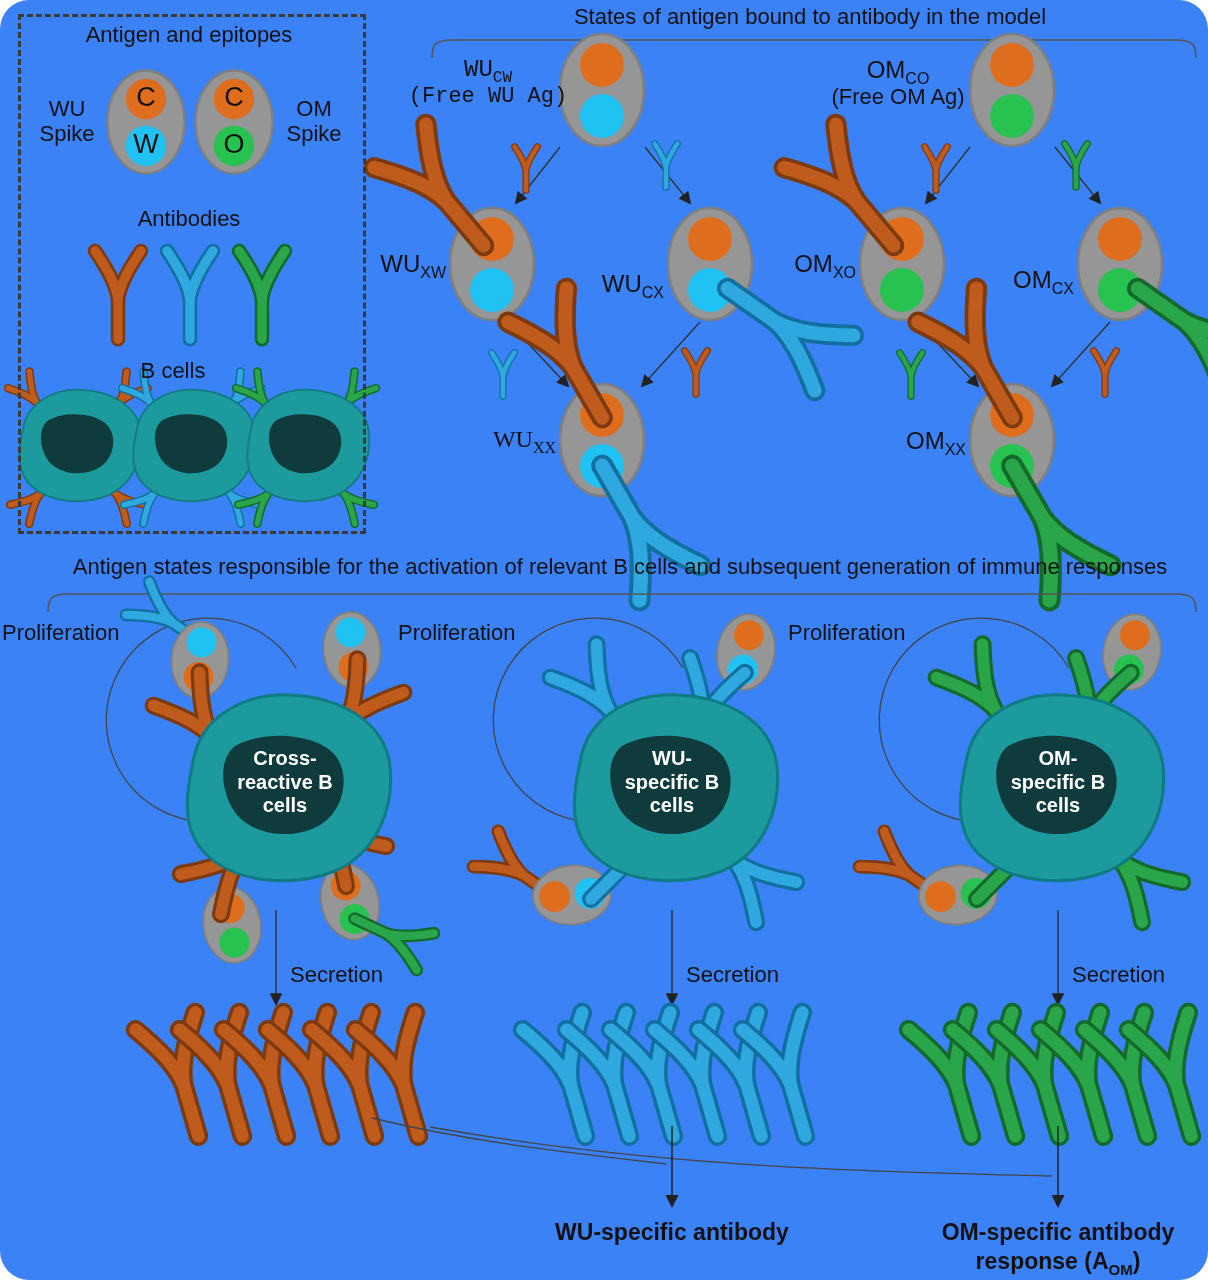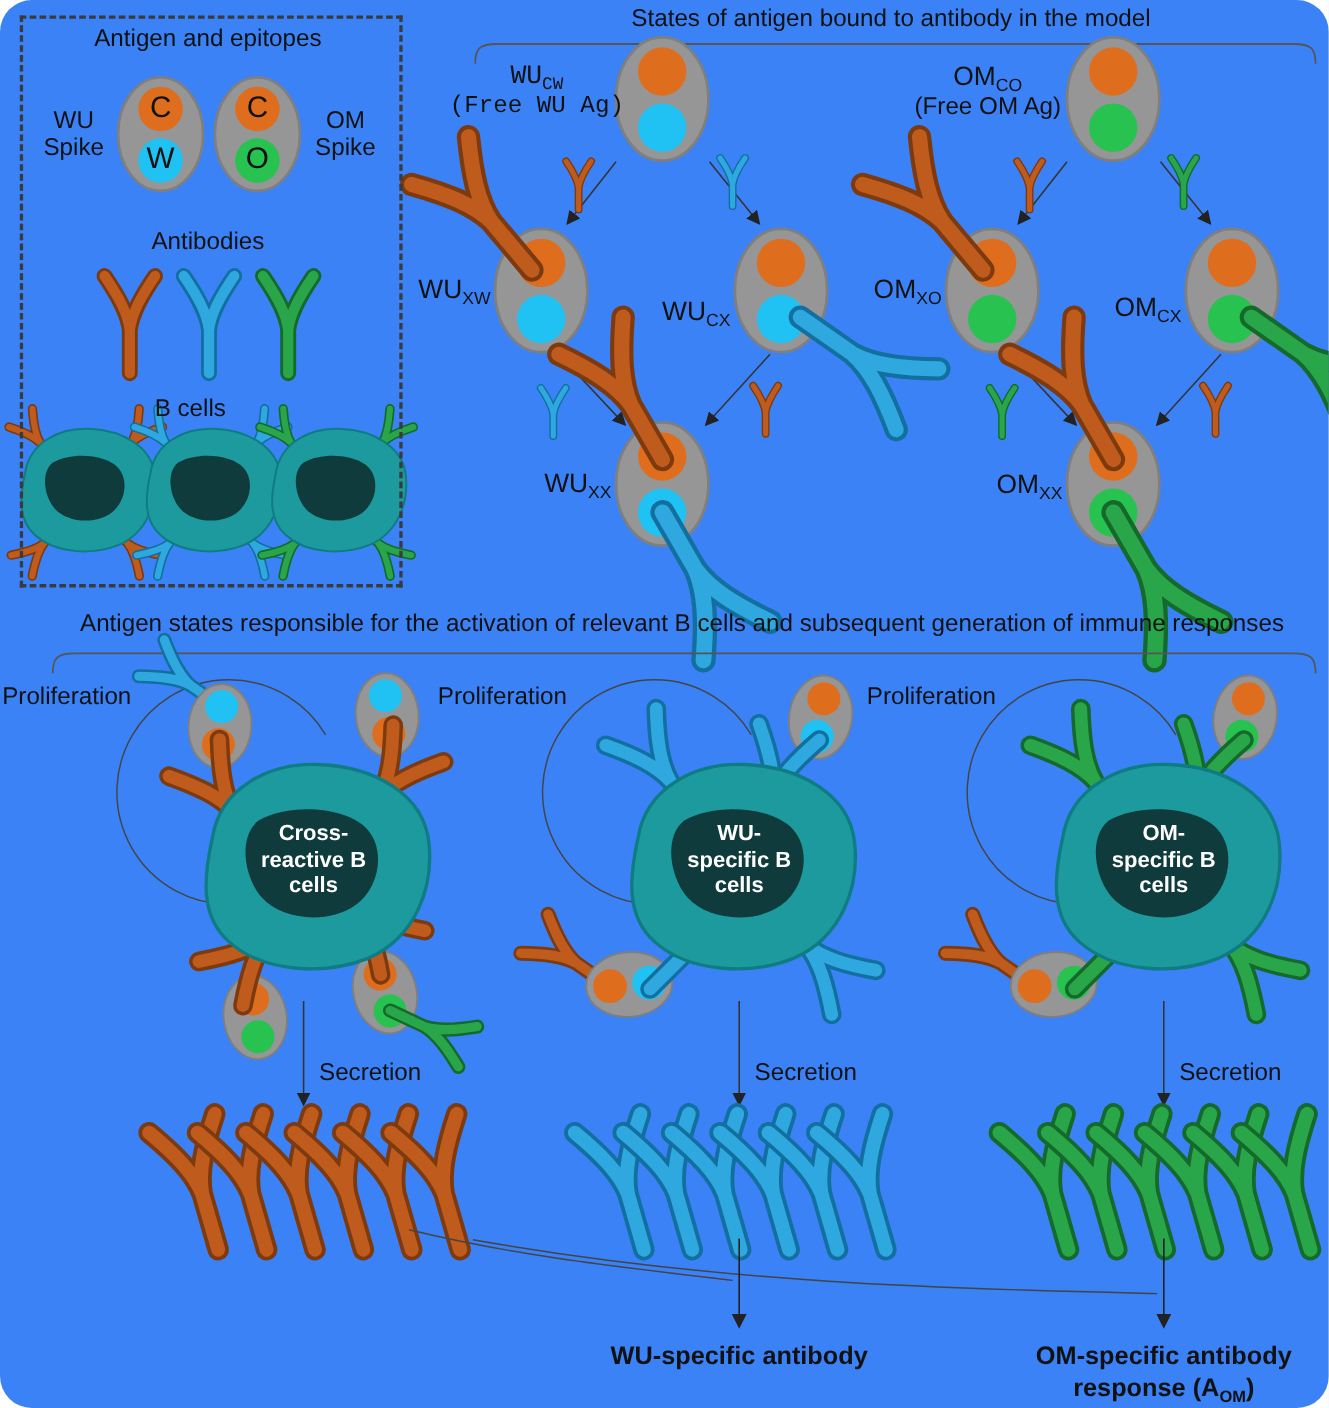--- a/index.html
+++ b/index.html
@@ -253,21 +253,21 @@
 <div class="lbl ctr t27" style="left:214px;top:129px;width:40px;">O</div>
 <div class="lbl ctr t22" style="left:20px;top:206px;width:338px;">Antibodies</div>
 <div class="lbl ctr t22" style="left:4px;top:358px;width:338px;">B cells</div>
 
 <div class="lbl ctr t22" style="left:412px;top:4px;width:796px;">States of antigen bound to antibody in the model</div>
 
 <div class="lbl ctr statelbl" style="left:408px;top:56px;width:160px;font-family:Liberation Mono, monospace;"><span>WU</span><sub>CW</sub><div class="note">(Free WU Ag)</div></div>
 <div class="lbl ctr statelbl" style="left:818px;top:56px;width:160px;"><span>OM</span><sub>CO</sub><div class="note">(Free OM Ag)</div></div>
 <div class="lbl rgt statelbl" style="left:368px;top:250px;width:78px;"><span>WU</span><sub>XW</sub></div>
 <div class="lbl rgt statelbl" style="left:590px;top:250px;width:74px;margin-top:20px;"><span>WU</span><sub>CX</sub></div>
-<div class="lbl rgt statelbl" style="left:482px;top:426px;width:74px;"><span>WU</span><sub>XX</sub></div>
+<div class="lbl rgt statelbl" style="left:482px;top:426px;width:74px;font-family:Liberation Serif, serif;"><span>WU</span><sub>XX</sub></div>
 <div class="lbl rgt statelbl" style="left:778px;top:250px;width:78px;text-align:right;"><span>OM</span><sub>XO</sub></div>
 <div class="lbl rgt statelbl" style="left:1000px;top:250px;width:74px;margin-top:16px;"><span>OM</span><sub>CX</sub></div>
 <div class="lbl rgt statelbl" style="left:892px;top:427px;width:74px;"><span>OM</span><sub>XX</sub></div>
 
 <div class="lbl ctr t22" style="left:16px;top:554px;width:1208px;">Antigen states responsible for the activation of relevant B cells and subsequent generation of immune responses</div>
 
 <div class="lbl t22" style="left:2px;top:620px;">Proliferation</div>
 <div class="lbl t22" style="left:398px;top:620px;">Proliferation</div>
 <div class="lbl t22" style="left:788px;top:620px;">Proliferation</div>
 

